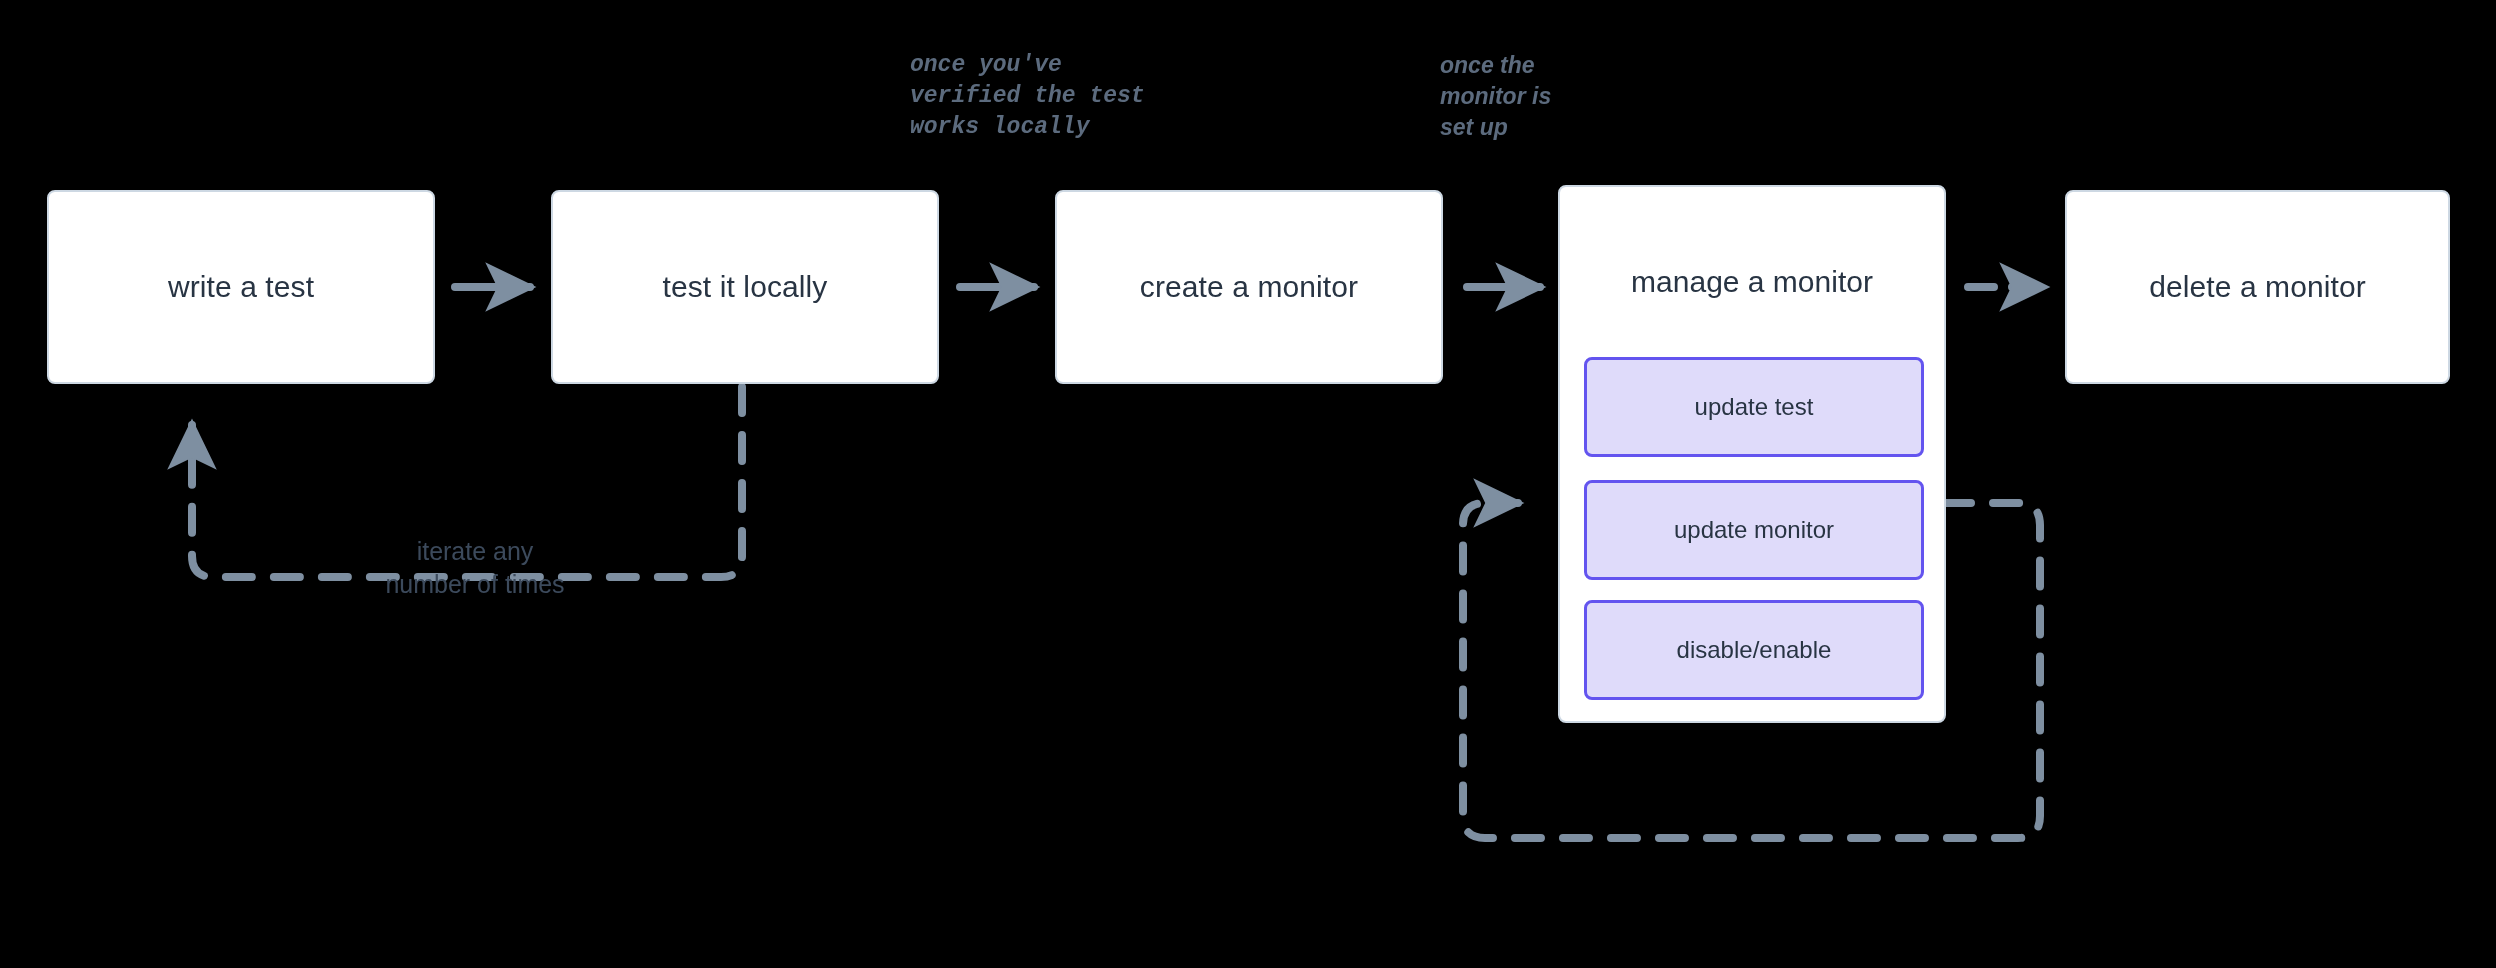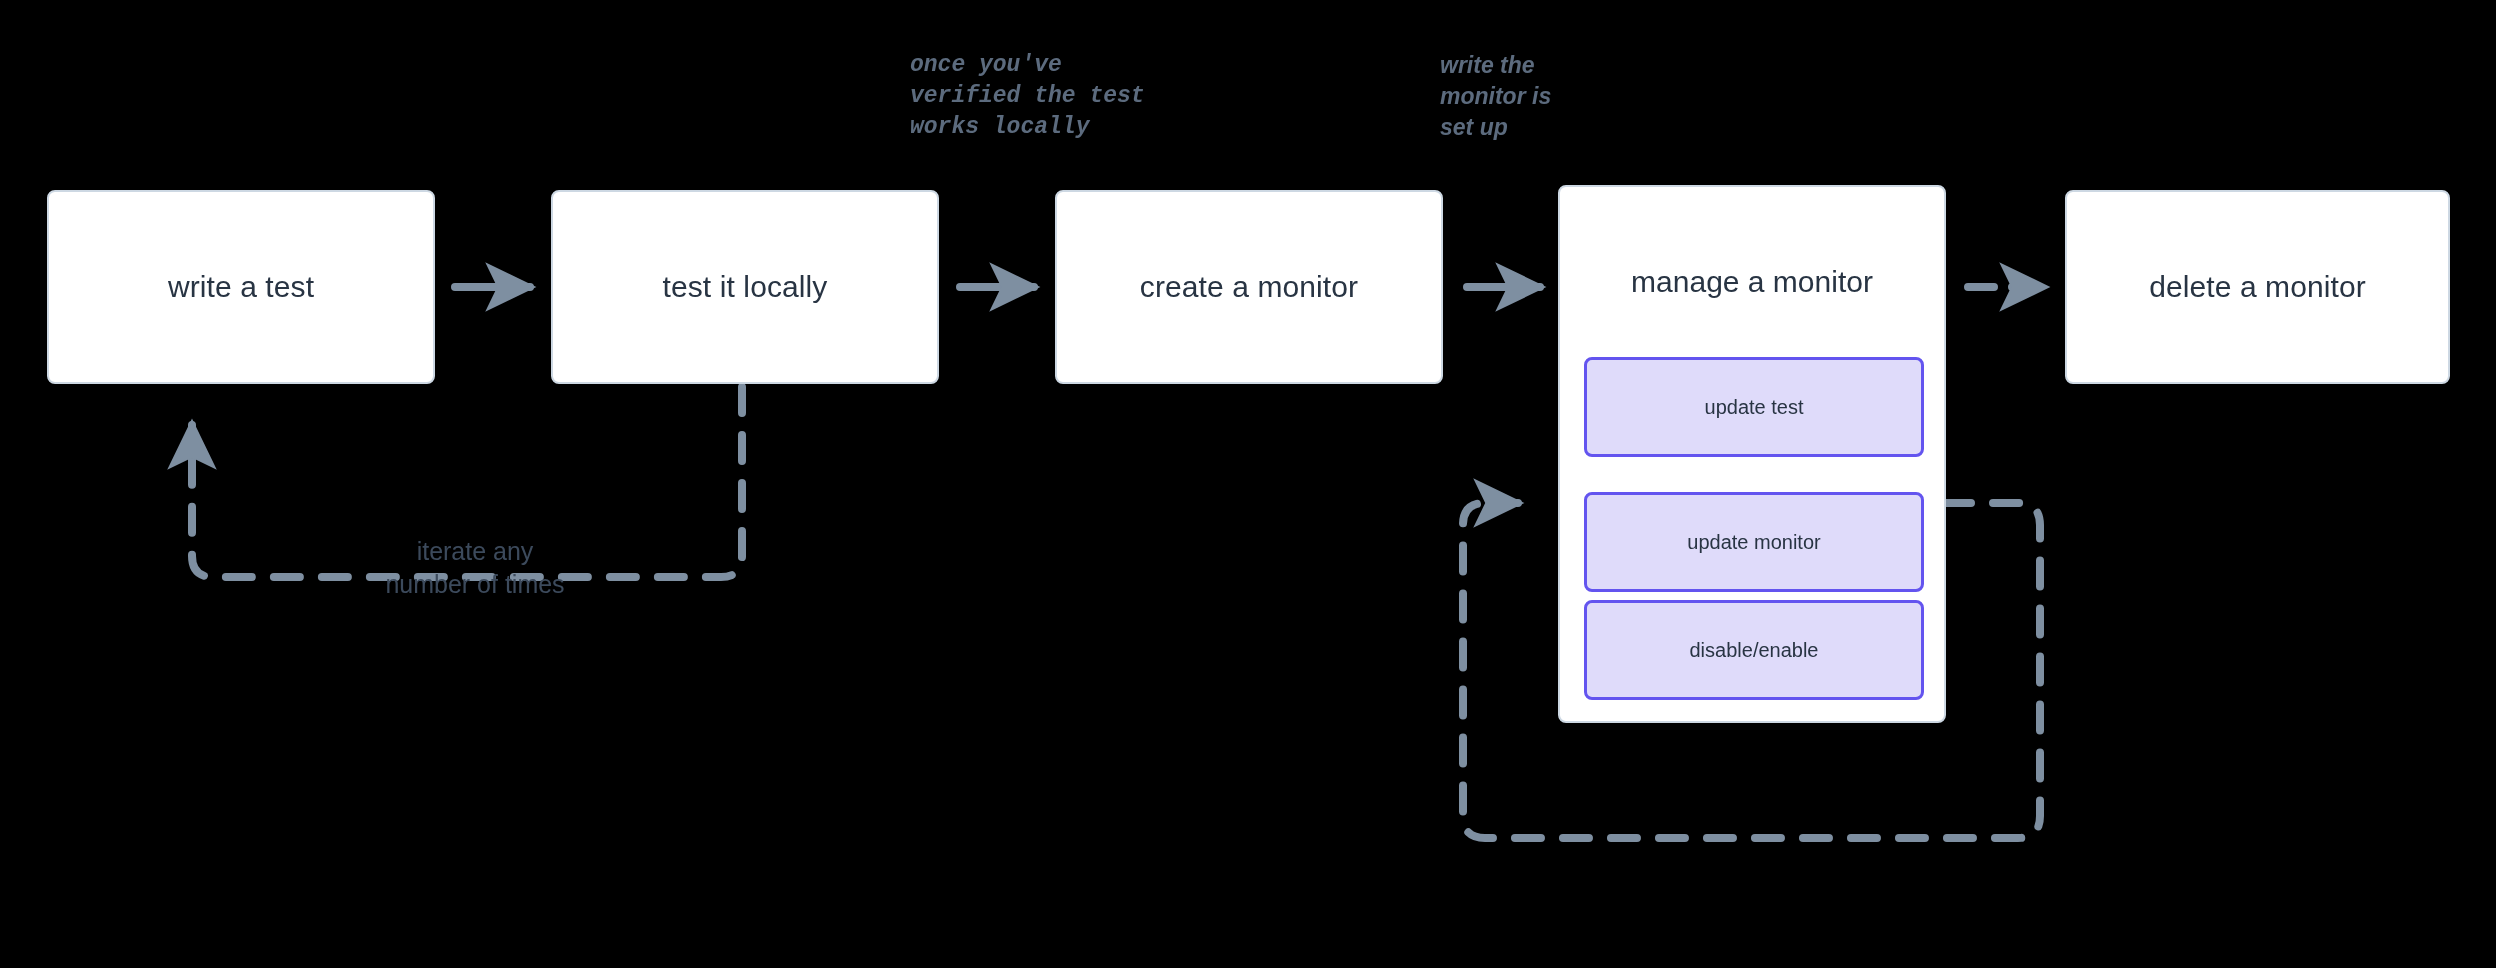--- a/index.html
+++ b/index.html
@@ -52,21 +52,21 @@
     position: absolute;
     background: #dfdbfa;
     border: 3px solid #6354ef;
     border-radius: 8px;
     box-sizing: border-box;
     display: flex;
     align-items: center;
     justify-content: center;
   }
   .subnode-label {
-    font-size: 20px;
+    font-size: 24px;
     color: #283443;
     text-align: center;
   }
   .annot {
     position: absolute;
     font-size: 23px;
     font-style: italic;
     font-weight: bold;
     color: #5c6b7e;
     line-height: 1.35;
@@ -138,38 +138,38 @@
     <span class="node-label">create a monitor</span>
   </div>
 
   <div class="panel" style="left:1558px; top:185px; width:388px; height:538px;">
     <div class="panel-title">manage a monitor</div>
 
     <div class="subnode" style="left:24px; top:170px; width:340px; height:100px;">
       <span class="subnode-label">update test</span>
     </div>
 
-    <div class="subnode" style="left:24px; top:293px; width:340px; height:100px;margin-top:12px;">
+    <div class="subnode" style="left:24px; top:293px; width:340px; height:100px;">
       <span class="subnode-label">update monitor</span>
     </div>
 
     <div class="subnode" style="left:24px; top:413px; width:340px; height:100px;">
       <span class="subnode-label">disable/enable</span>
     </div>
   </div>
 
   <div class="node" style="left:2065px; top:190px; width:385px; height:194px;">
     <span class="node-label">delete a monitor</span>
   </div>
 
   <div class="annot" style="left:910px; top:50px; width:300px;font-family:Liberation Mono, monospace;">once you've
 verified the test
 works locally</div>
 
-  <div class="annot" style="left:1440px; top:50px; width:260px;">write the
+  <div class="annot" style="left:1440px; top:50px; width:260px;">once the
 monitor is
 set up</div>
 
   <div class="loop-label" style="left:315px; top:535px; width:320px;">iterate any
 number of times</div>
 
 
 </div>
 
 </body></html>

